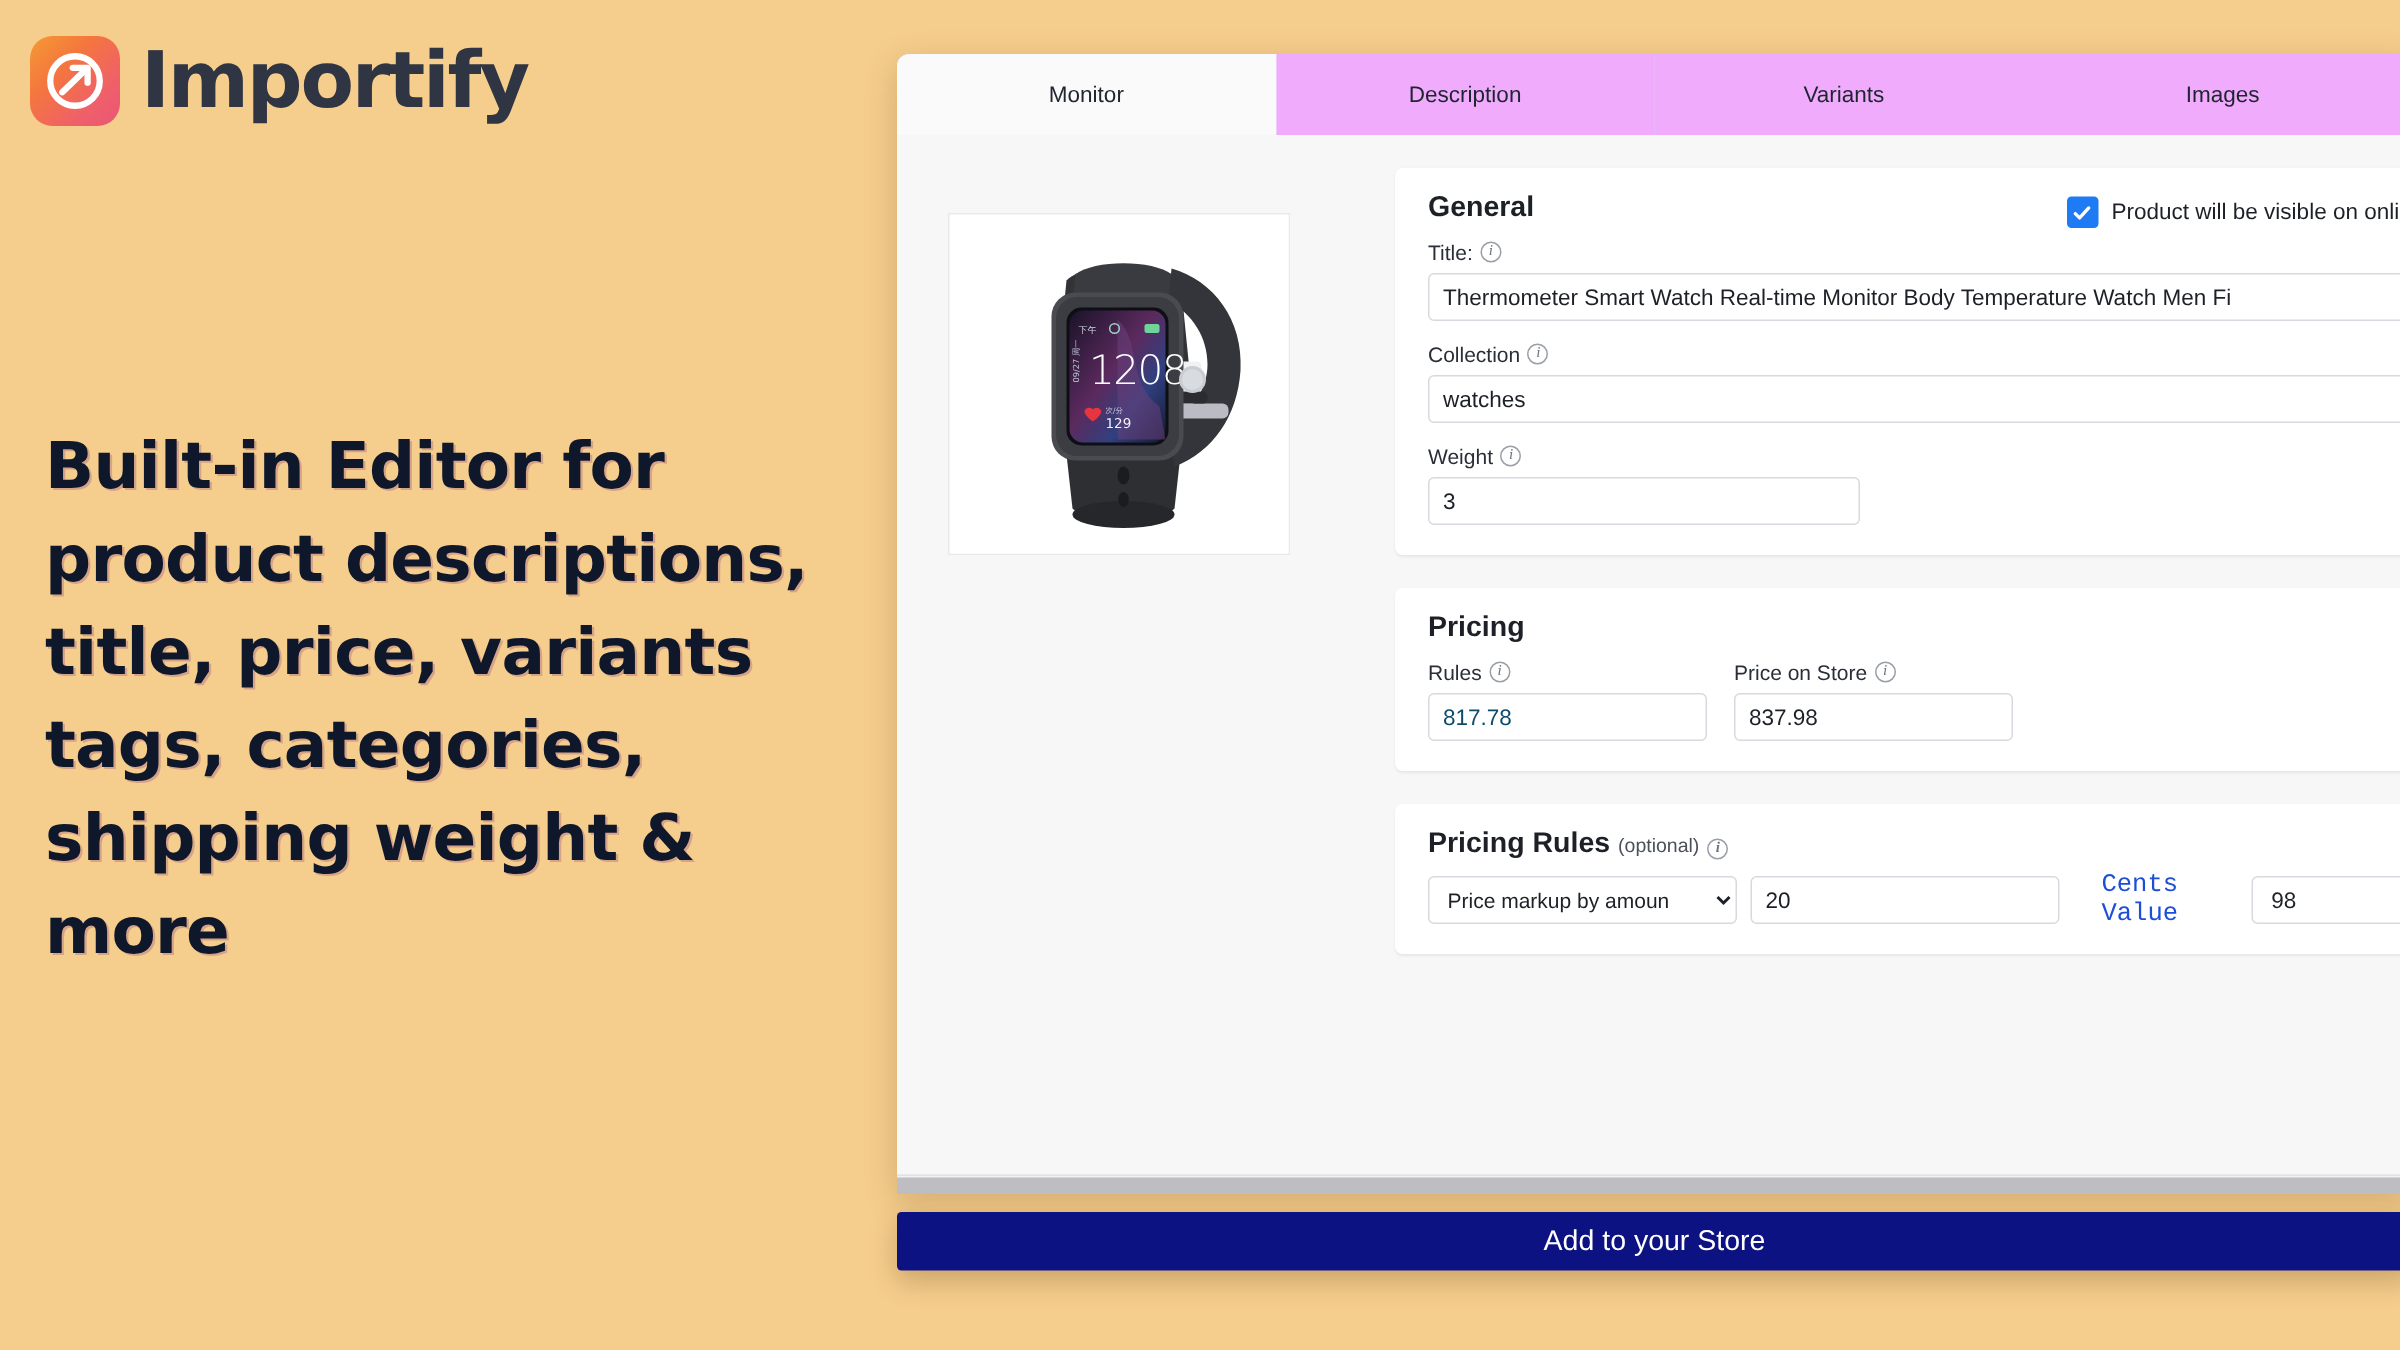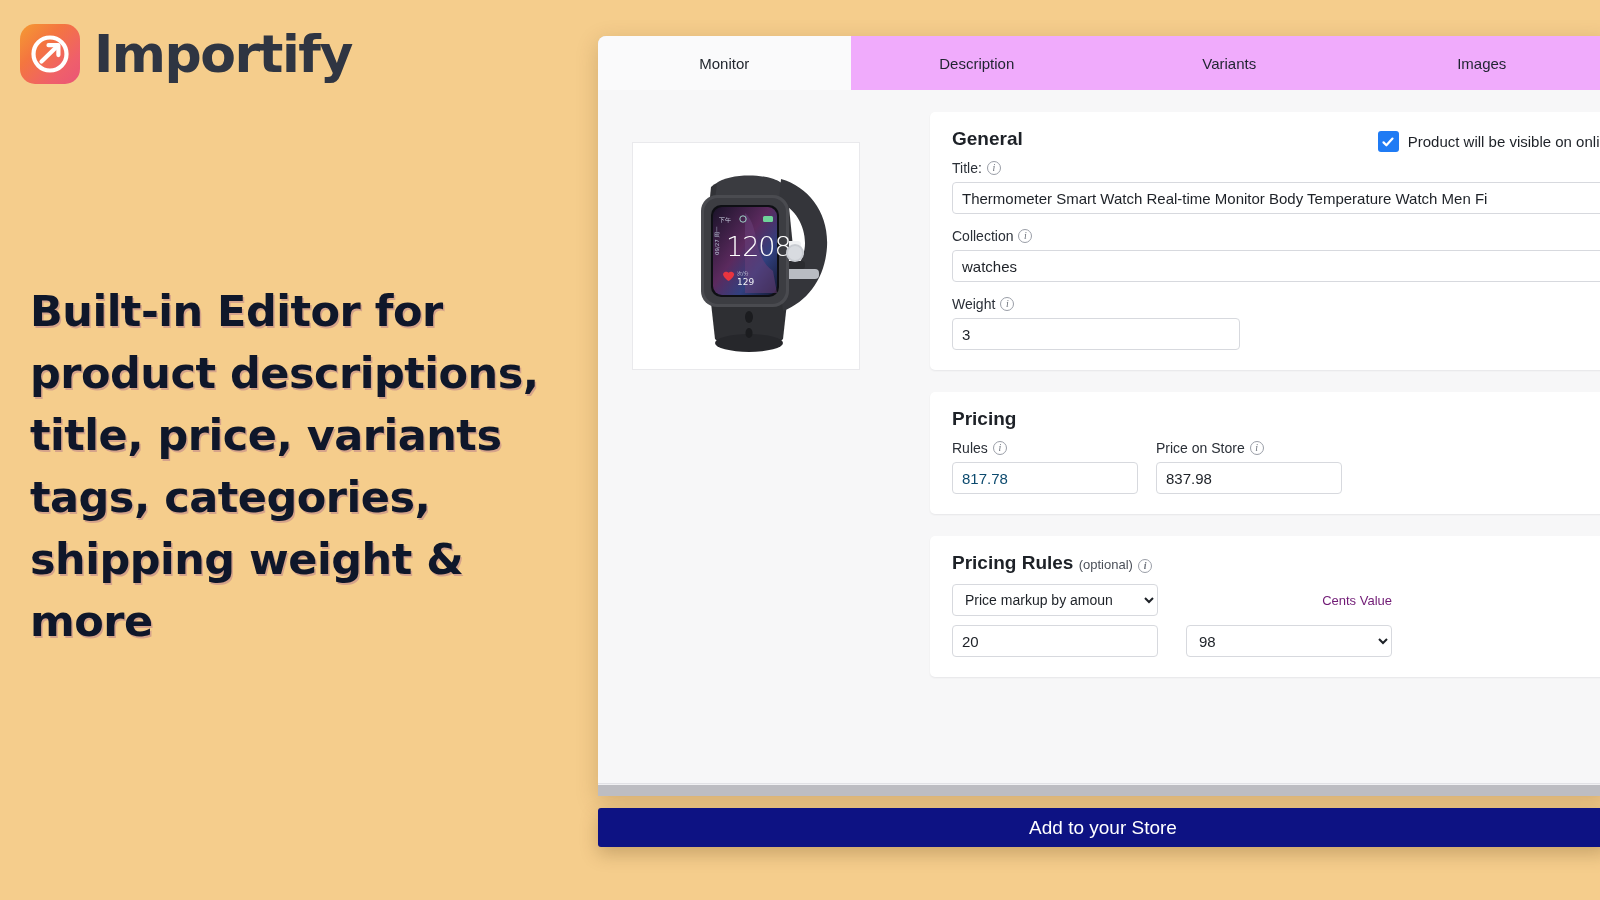--- a/index.html
+++ b/index.html
@@ -236,27 +236,28 @@
   .group { display: flex; flex-direction: column; }
   .mt14 { margin-top: 14px; }
   .mt10 { margin-top: 10px; }
 
   .rules-grid {
     display: flex;
     gap: 28px;
     align-items: flex-start;
   }
 
-  .rule-col { display: flex; flex-direction: column; gap: 9px; align-items: flex-end; }
+  .rule-col { display: flex; flex-direction: row; gap: 9px; }
   .rule-col .colhead {
-    font-size: 13px;
-    color: #701a75;
+    font-size: 17px;
+    color: #1d4ed8;
     height: 32px;
     display: flex;
     align-items: center;
+    font-family: Liberation Mono, monospace;
   }
 
   
   .hscroll {
     position: absolute;
     left: 0; bottom: 0;
     width: 1010px; height: 13px;
     background: #f1f1f3;
     border-top: 1px solid #e2e2e6;
   }

